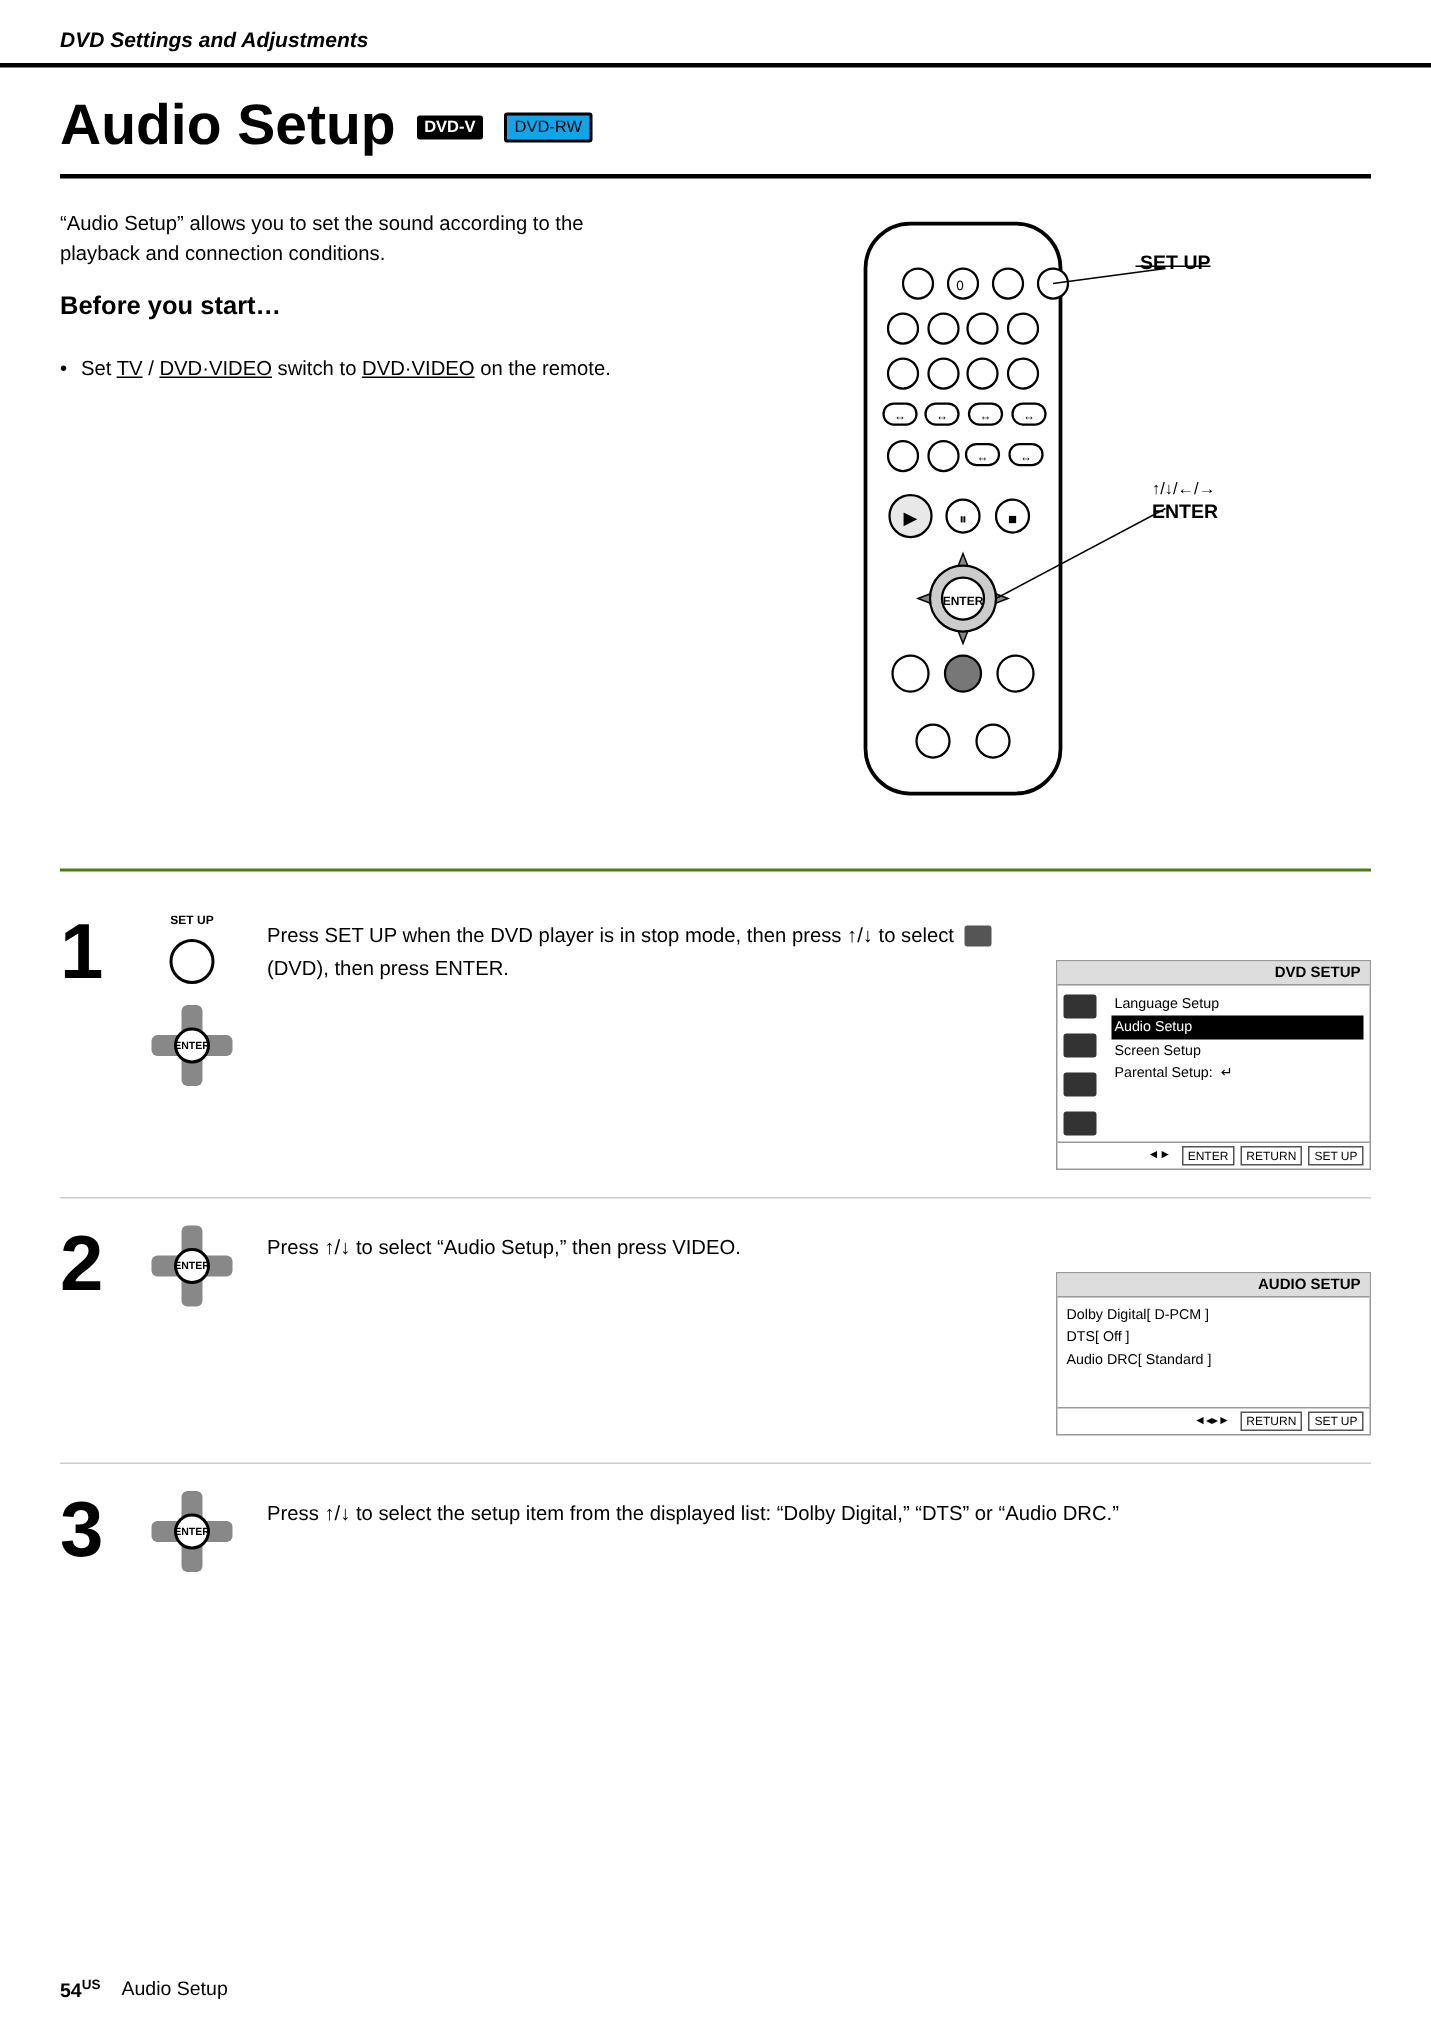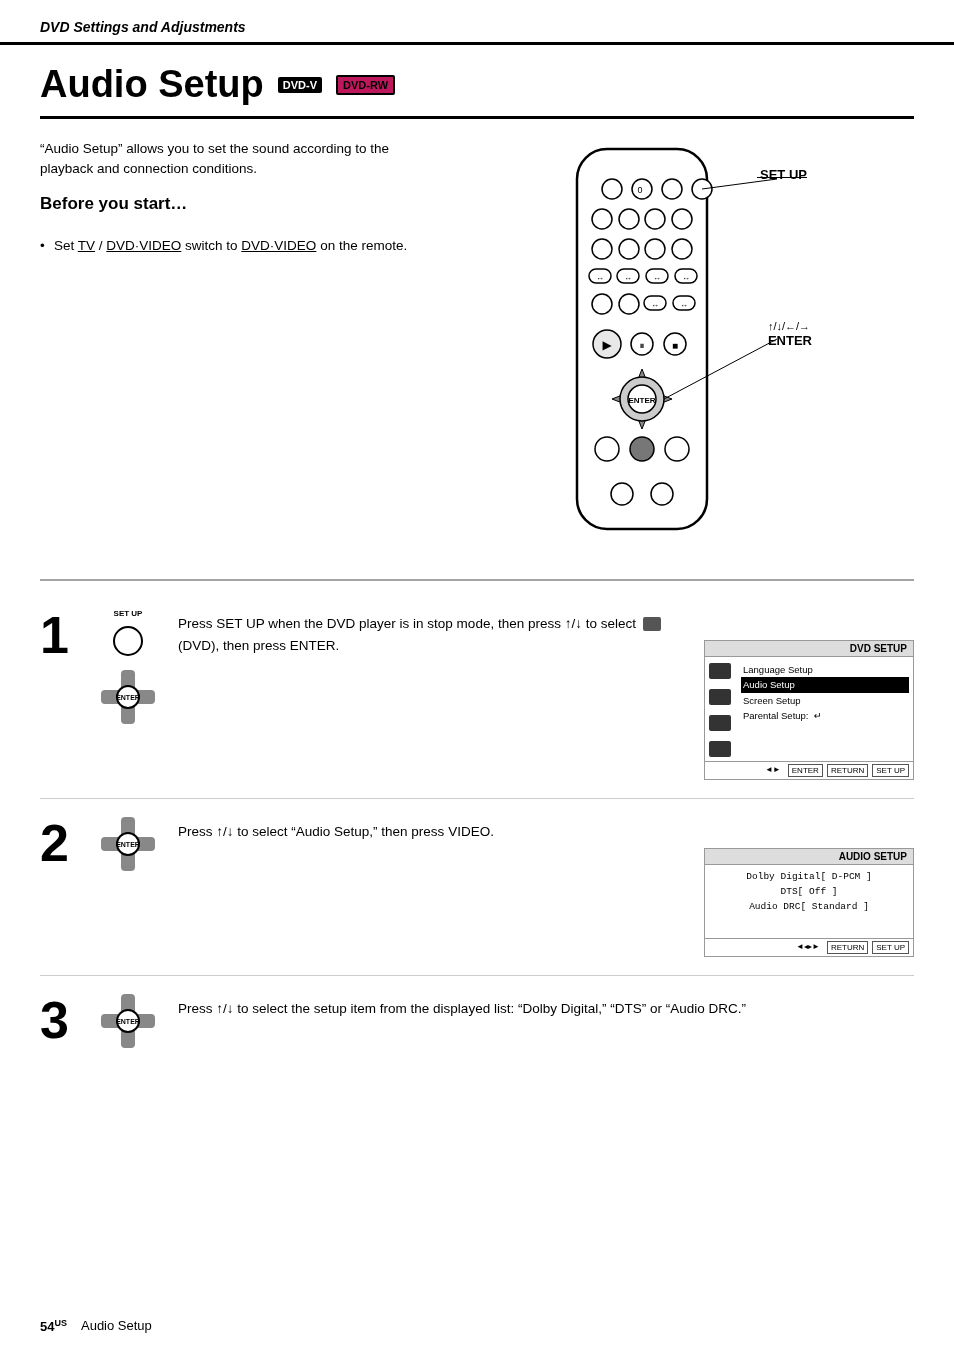--- a/index.html
+++ b/index.html
@@ -44,35 +44,35 @@
       display: inline-block;
       background: #000;
       color: #fff;
       font-size: 11px;
       font-weight: bold;
       padding: 2px 5px;
       border-radius: 2px;
     }
     .badge-outline {
       display: inline-block;
-      background: #be185d;
+      background: #0ea5e9;
       color: #000;
       font-size: 11px;
-      font-weight: bold;
+      font-weight: normal;
       padding: 2px 5px;
       border: 2px solid #000;
       border-radius: 2px;
     }
 
     
     .two-col {
       display: flex;
       gap: 20px;
       padding: 20px 0 10px 0;
-      border-bottom: 2px solid #a3a3a3;
+      border-bottom: 2px solid #4d7c0f;
     }
     .col-left {
       flex: 1;
       max-width: 380px;
     }
     .col-right {
       flex: 1;
       display: flex;
       flex-direction: column;
       align-items: center;
@@ -241,24 +241,23 @@
       font-size: 8px;
       padding: 1px 3px;
     }
 
     
     .audio-screen-body {
       padding: 4px 6px;
     }
     .audio-row {
       display: flex;
-      justify-content: center;
+      justify-content: flex-start;
       font-size: 9.5px;
       padding: 2px 0;
-      font-family: Liberation Mono, monospace;
     }
 
     
     .page-footer {
       position: absolute;
       bottom: 18px;
       left: 40px;
       display: flex;
       align-items: center;
       gap: 14px;

